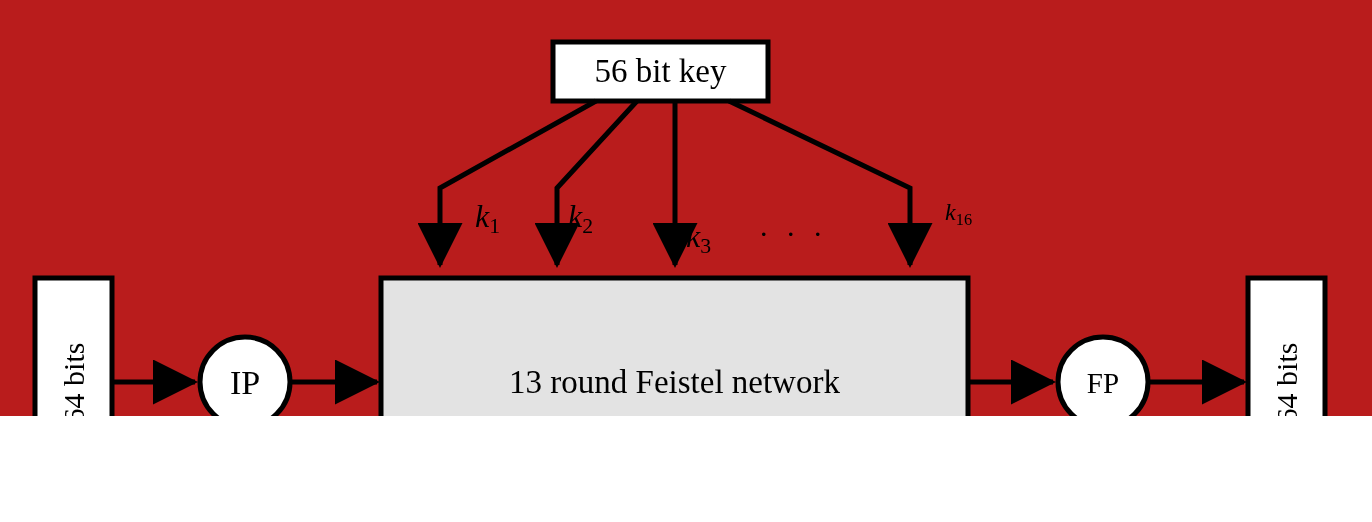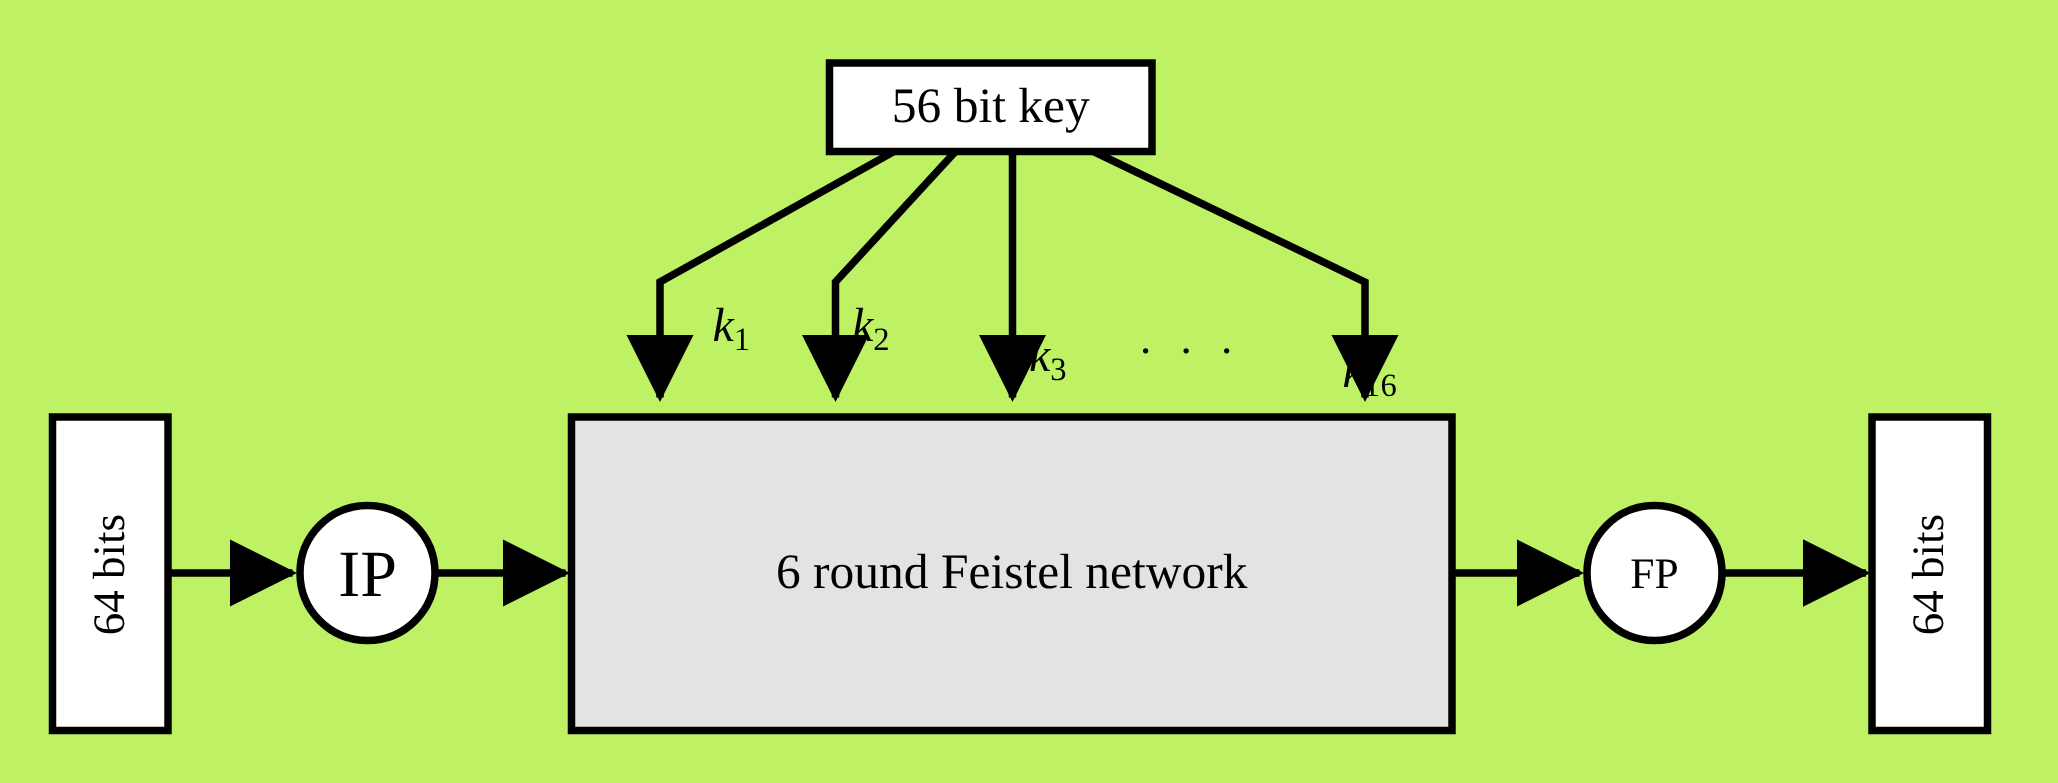--- a/index.html
+++ b/index.html
@@ -3,22 +3,22 @@
 <meta charset="utf-8">
 <style>
   html, body {
     margin: 0;
     padding: 0;
     background: #ffffff;
   }
   #canvas {
     position: relative;
     width: 1372px;
-    height: 522px;
-    background: #bef264;
+    height: 416px;
+    background: #b91c1c;
     overflow: hidden;
     font-family: "Liberation Serif", "DejaVu Serif", serif;
   }
   #diagram-svg {
     position: absolute;
     left: 0;
     top: 0;
     width: 1372px;
     height: 522px;
   }
@@ -85,41 +85,41 @@
     <g fill="none" stroke="#000000" stroke-width="5" stroke-linecap="butt">
       <line x1="112" y1="382" x2="195" y2="382" marker-end="url(#arrowhead)"></line>
       <line x1="290" y1="382" x2="377" y2="382" marker-end="url(#arrowhead)"></line>
       <line x1="968" y1="382" x2="1053" y2="382" marker-end="url(#arrowhead)"></line>
       <line x1="1148" y1="382" x2="1244" y2="382" marker-end="url(#arrowhead)"></line>
     </g>
   </svg>
 
   <div class="lbl" style="left:553px; top:42px; width:215px; height:59px; display:flex; align-items:center; justify-content:center; font-size:33px;">56  bit key</div>
 
-  <div class="lbl" style="left:381px; top:278px; width:587px; height:209px; display:flex; align-items:center; justify-content:center; font-size:33px;">6 round Feistel network</div>
+  <div class="lbl" style="left:381px; top:278px; width:587px; height:209px; display:flex; align-items:center; justify-content:center; font-size:33px;">13 round Feistel network</div>
 
   <div class="lbl vert-label" style="left:-31px; top:366px; width:209px; height:34px; font-size:30px; display:flex; align-items:center; justify-content:center;">64 bits</div>
 
   <div class="lbl vert-label" style="left:1182px; top:366px; width:209px; height:34px; font-size:30px; display:flex; align-items:center; justify-content:center;">64 bits</div>
 
-  <div class="lbl" style="left:200px; top:363px; width:90px; height:40px; display:flex; align-items:center; justify-content:center; font-size:44px;">IP</div>
+  <div class="lbl" style="left:200px; top:363px; width:90px; height:40px; display:flex; align-items:center; justify-content:center; font-size:34px;">IP</div>
 
   <div class="lbl" style="left:1058px; top:363px; width:90px; height:40px; display:flex; align-items:center; justify-content:center; font-size:29px;">FP</div>
 
   <div class="lbl math" style="left:475px; top:200px; font-size:32px;">
     <span>k</span><sub>1</sub>
   </div>
 
   <div class="lbl math" style="left:568px; top:200px; font-size:32px;">
     <span>k</span><sub>2</sub>
   </div>
 
   <div class="lbl math" style="left:686px; top:200px; font-size:32px;margin-top:20px;">
     <span>k</span><sub>3</sub>
   </div>
 
-  <div class="lbl math" style="left:895px; top:200px; font-size:32px;margin-top:31px;">
+  <div class="lbl math" style="left:945px; top:200px; font-size:24px;">
     <span>k</span><sub>16</sub>
   </div>
 
   <div class="lbl ellipsis-dots" style="left:760px; top:211px; font-size:30px;">. . .</div>
 
 </div>
 
 </body></html>

